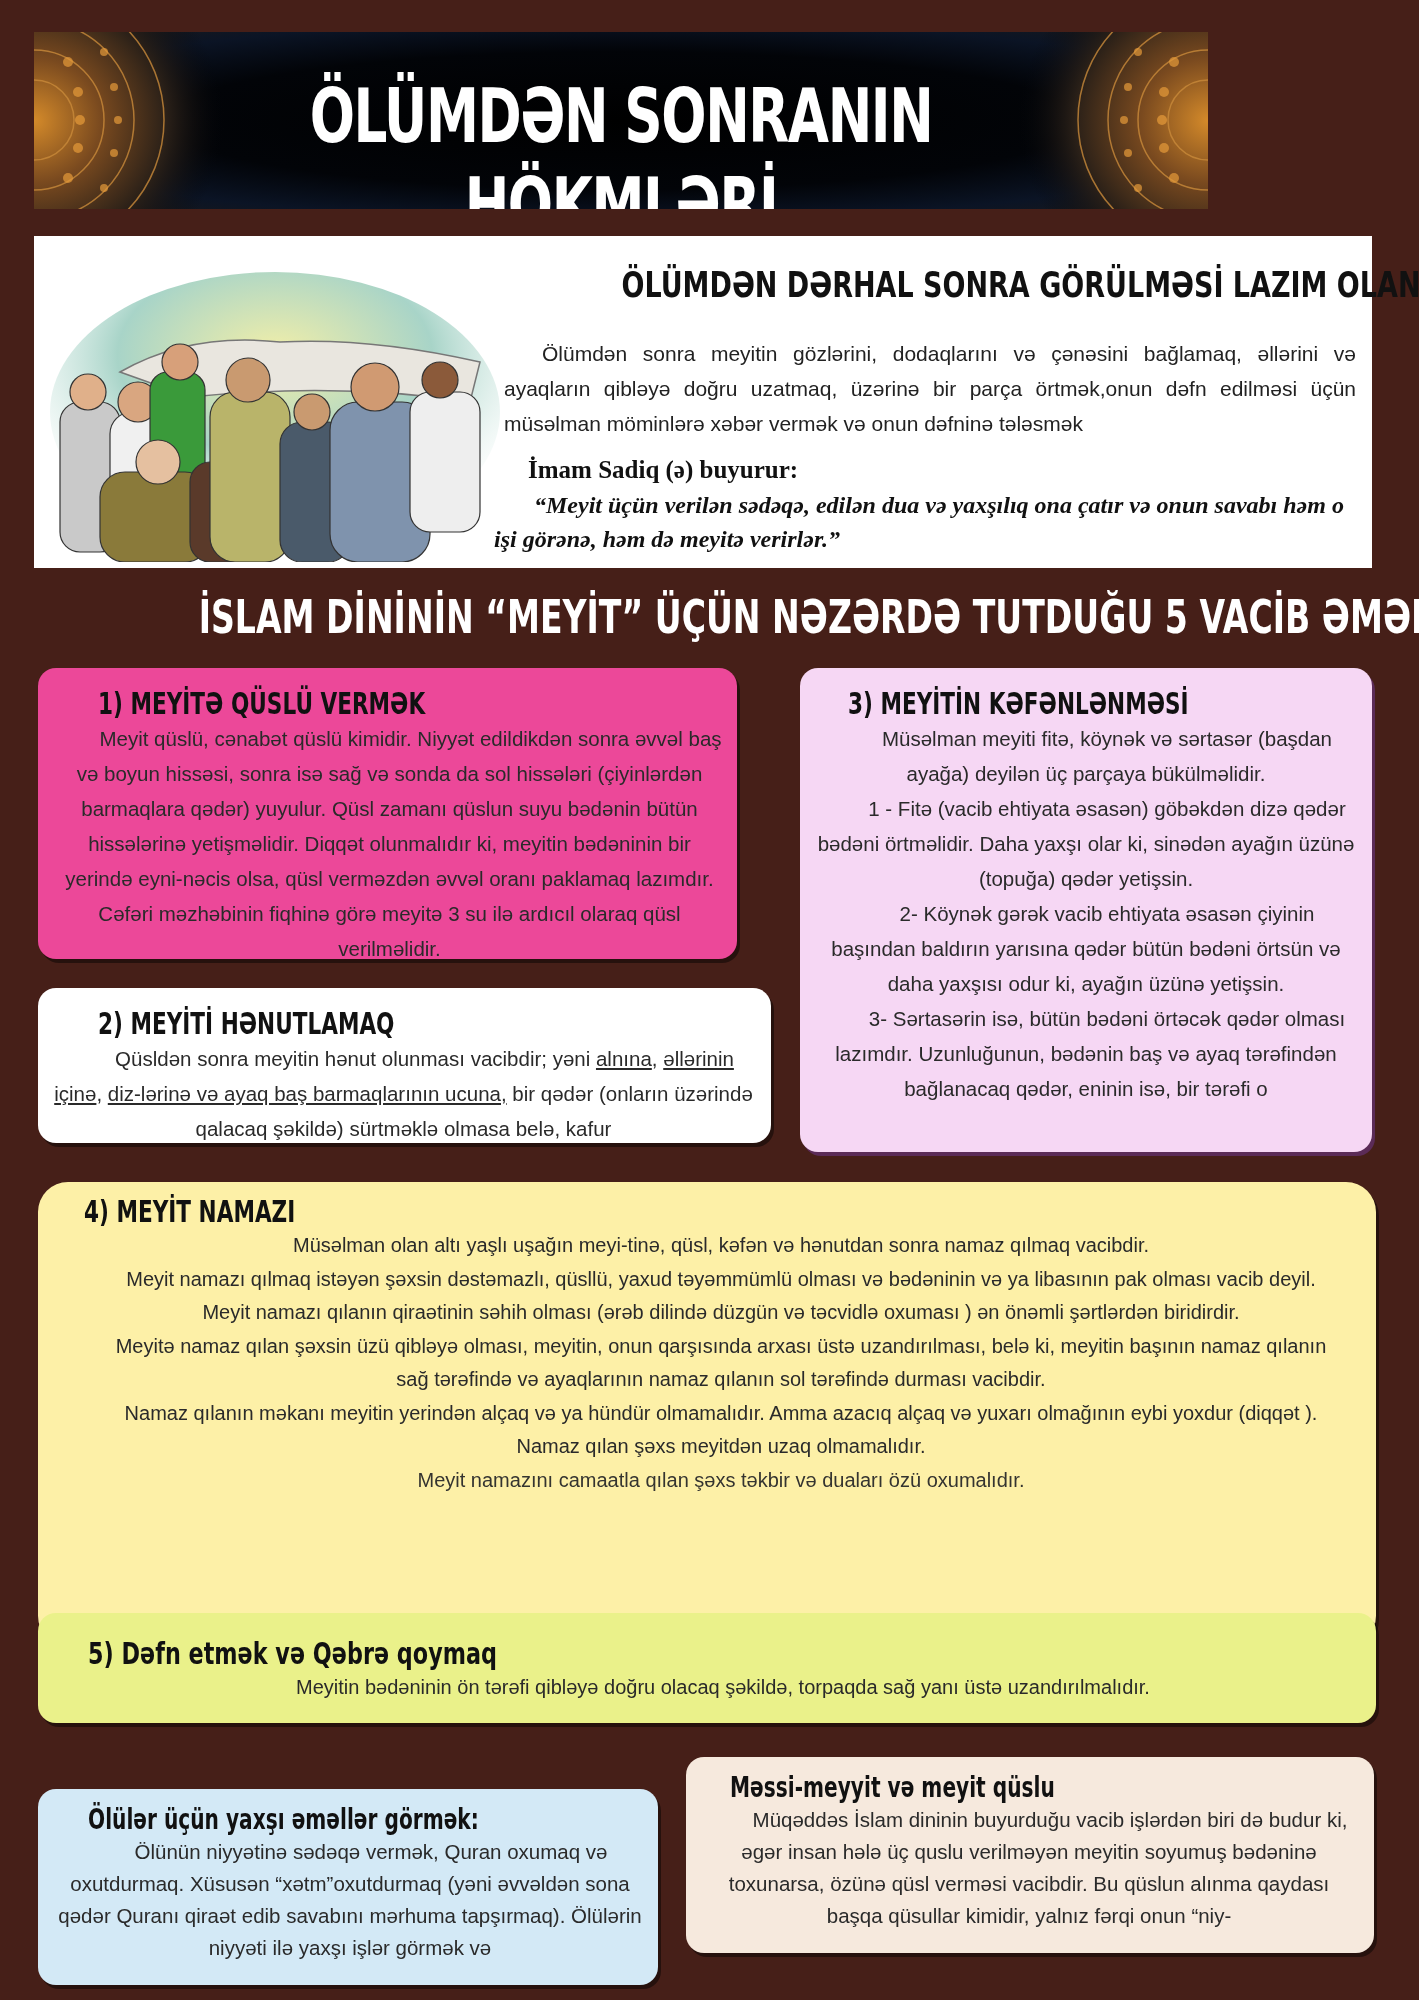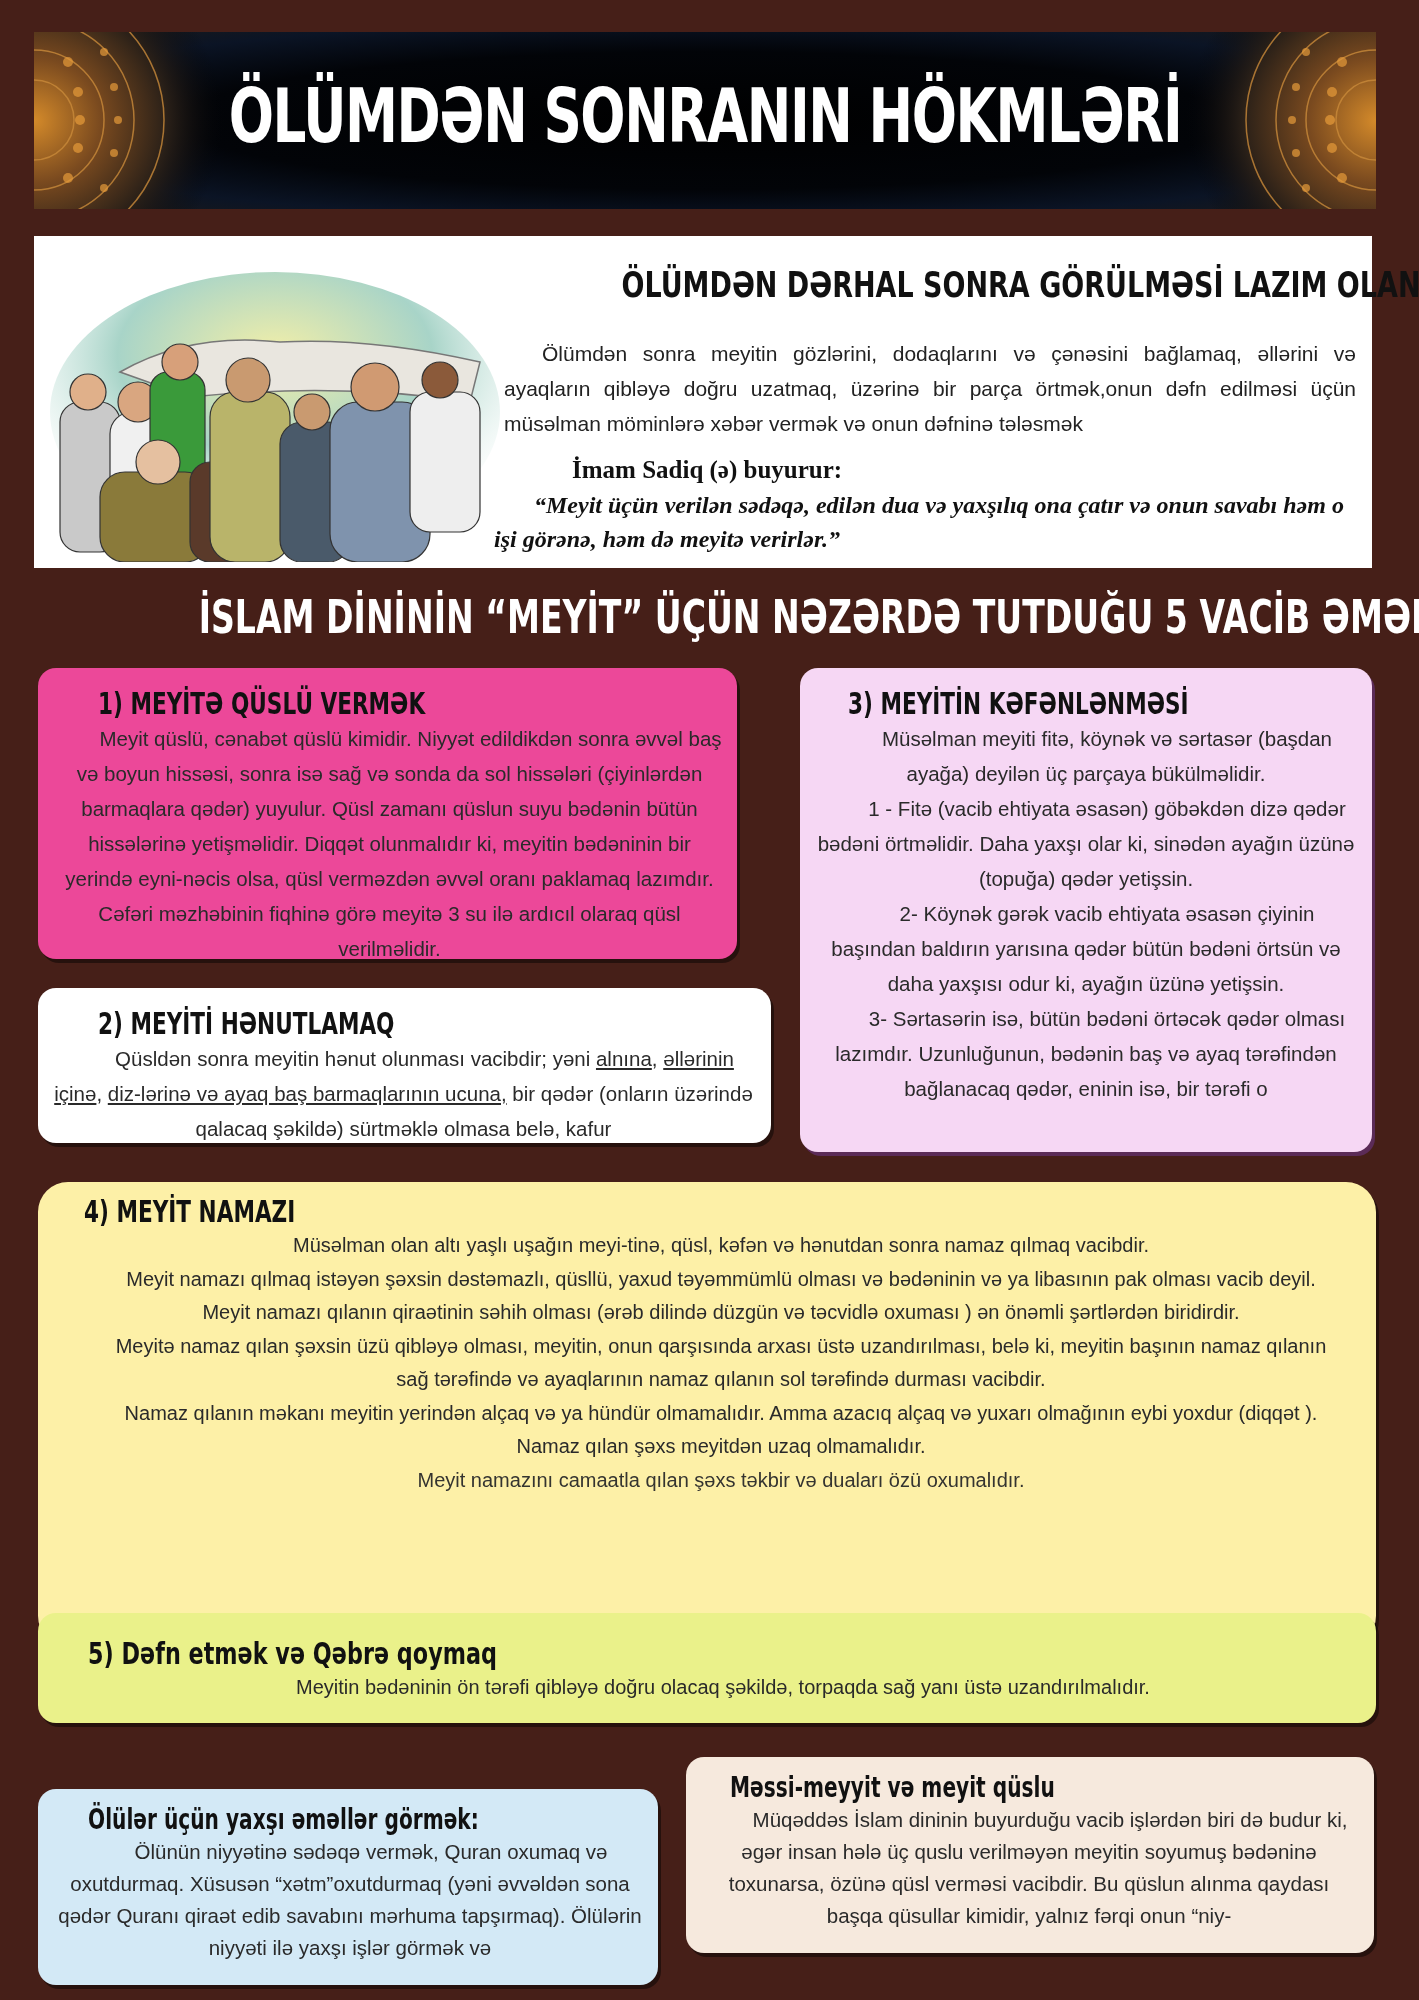--- a/index.html
+++ b/index.html
@@ -5,21 +5,21 @@
   * { box-sizing: border-box; margin: 0; padding: 0; }
   html, body { width: 1419px; height: 2000px; }
   body {
     background: #461f18;
     font-family: "Liberation Sans", "DejaVu Sans", sans-serif;
     position: relative;
     overflow: hidden;
     color: #1d1d1d;
   }
   .banner {
-    position: absolute; left: 34px; top: 32px; width: 1342px; height: 177px;
+    position: absolute; left: 34px; top: 32px; width: 1174px; height: 177px;
     background: radial-gradient(ellipse at center, #000 0%, #020408 55%, #0b1425 80%, #1a1a1a 100%);
     overflow: hidden;
   }
   .ornament {
     position: absolute; top: 0; width: 190px; height: 177px;
   }
   .ornament.left { left: 0; }
   .ornament.right { right: 0; }
   .banner-title {
     position: absolute; left: 0; right: 0; top: 40px;
@@ -40,21 +40,21 @@
     position: absolute; left: 480px; top: 28px; width: 860px; text-align: center;
     font-family: "DejaVu Sans", sans-serif; font-weight: bold; font-size: 36px;
     transform: scaleX(0.75); transform-origin: center; color: #111; white-space: nowrap;
   }
   .intro-text {
     position: absolute; left: 470px; top: 100px; width: 852px;
     font-size: 21px; line-height: 35px; color: #222; text-align: justify; text-indent: 38px;
   }
   .quote-author {
     position: absolute; left: 494px; top: 220px;
-    font-family: "Liberation Serif", serif; font-weight: bold; font-size: 25px; color: #111; margin-left: 44px;
+    font-family: "Liberation Serif", serif; font-weight: bold; font-size: 25px; color: #111;
   }
   .quote-text {
     position: absolute; left: 460px; top: 252px; width: 862px;
     font-family: "Liberation Serif", serif; font-style: italic; font-weight: bold;
     font-size: 24px; line-height: 34px; text-indent: 40px; color: #111;
   }
   .section-heading {
     position: absolute; left: 0; right: 0; top: 590px; text-align: center;
     color: #fff; font-family: "DejaVu Sans", sans-serif; font-weight: bold; font-size: 46px;
     transform: scaleX(0.72); transform-origin: center; white-space: nowrap;

